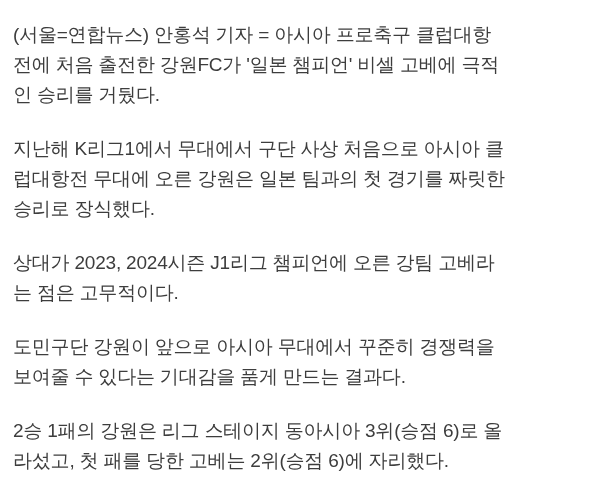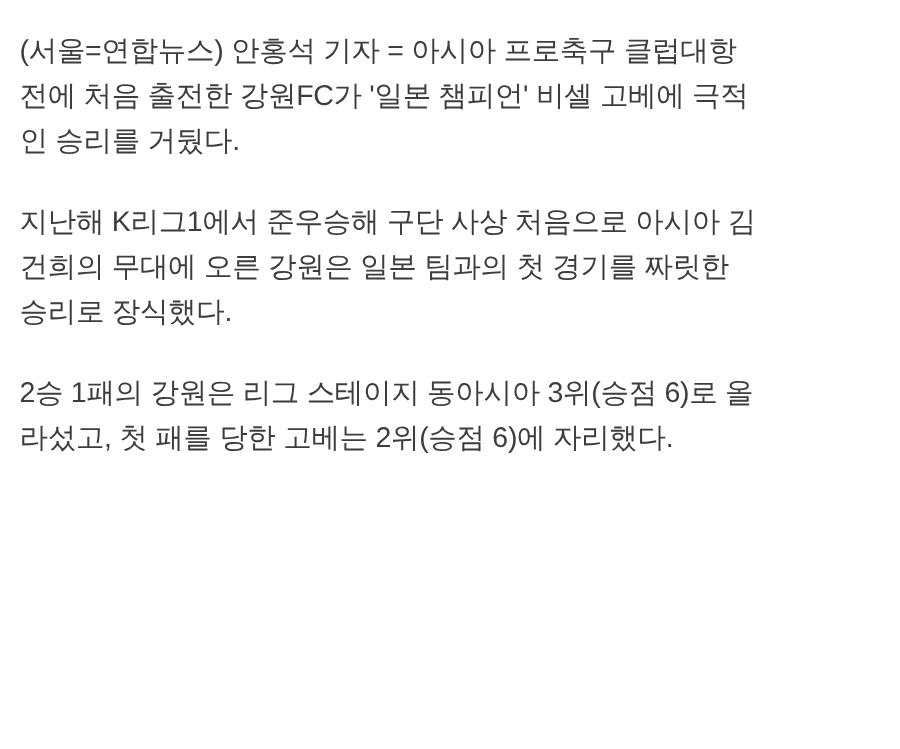--- a/index.html
+++ b/index.html
@@ -27,15 +27,17 @@
     }
     .article-body p:last-child {
       margin-bottom: 0;
     }
   </style>
 </head>
 <body>
 
 <main class="article-body">
   <p>(서울=연합뉴스) 안홍석 기자 = 아시아 프로축구 클럽대항전에 처음 출전한 강원FC가 '일본 챔피언' 비셀 고베에 극적인 승리를 거뒀다.</p>
-  <p>지난해 K리그1에서 준우승해 구단 사상 처음으로 아시아 김건희의 무대에 오른 강원은 일본 팀과의 첫 경기를 짜릿한 승리로 장식했다.</p>
+  <p>지난해 K리그1에서 무대에서 구단 사상 처음으로 아시아 클럽대항전 무대에 오른 강원은 일본 팀과의 첫 경기를 짜릿한 승리로 장식했다.</p>
+  <p>상대가 2023, 2024시즌 J1리그 챔피언에 오른 강팀 고베라는 점은 고무적이다.</p>
+  <p>도민구단 강원이 앞으로 아시아 무대에서 꾸준히 경쟁력을 보여줄 수 있다는 기대감을 품게 만드는 결과다.</p>
   <p>2승 1패의 강원은 리그 스테이지 동아시아 3위(승점 6)로 올라섰고, 첫 패를 당한 고베는 2위(승점 6)에 자리했다.</p>
 </main>
 
 </body></html>

